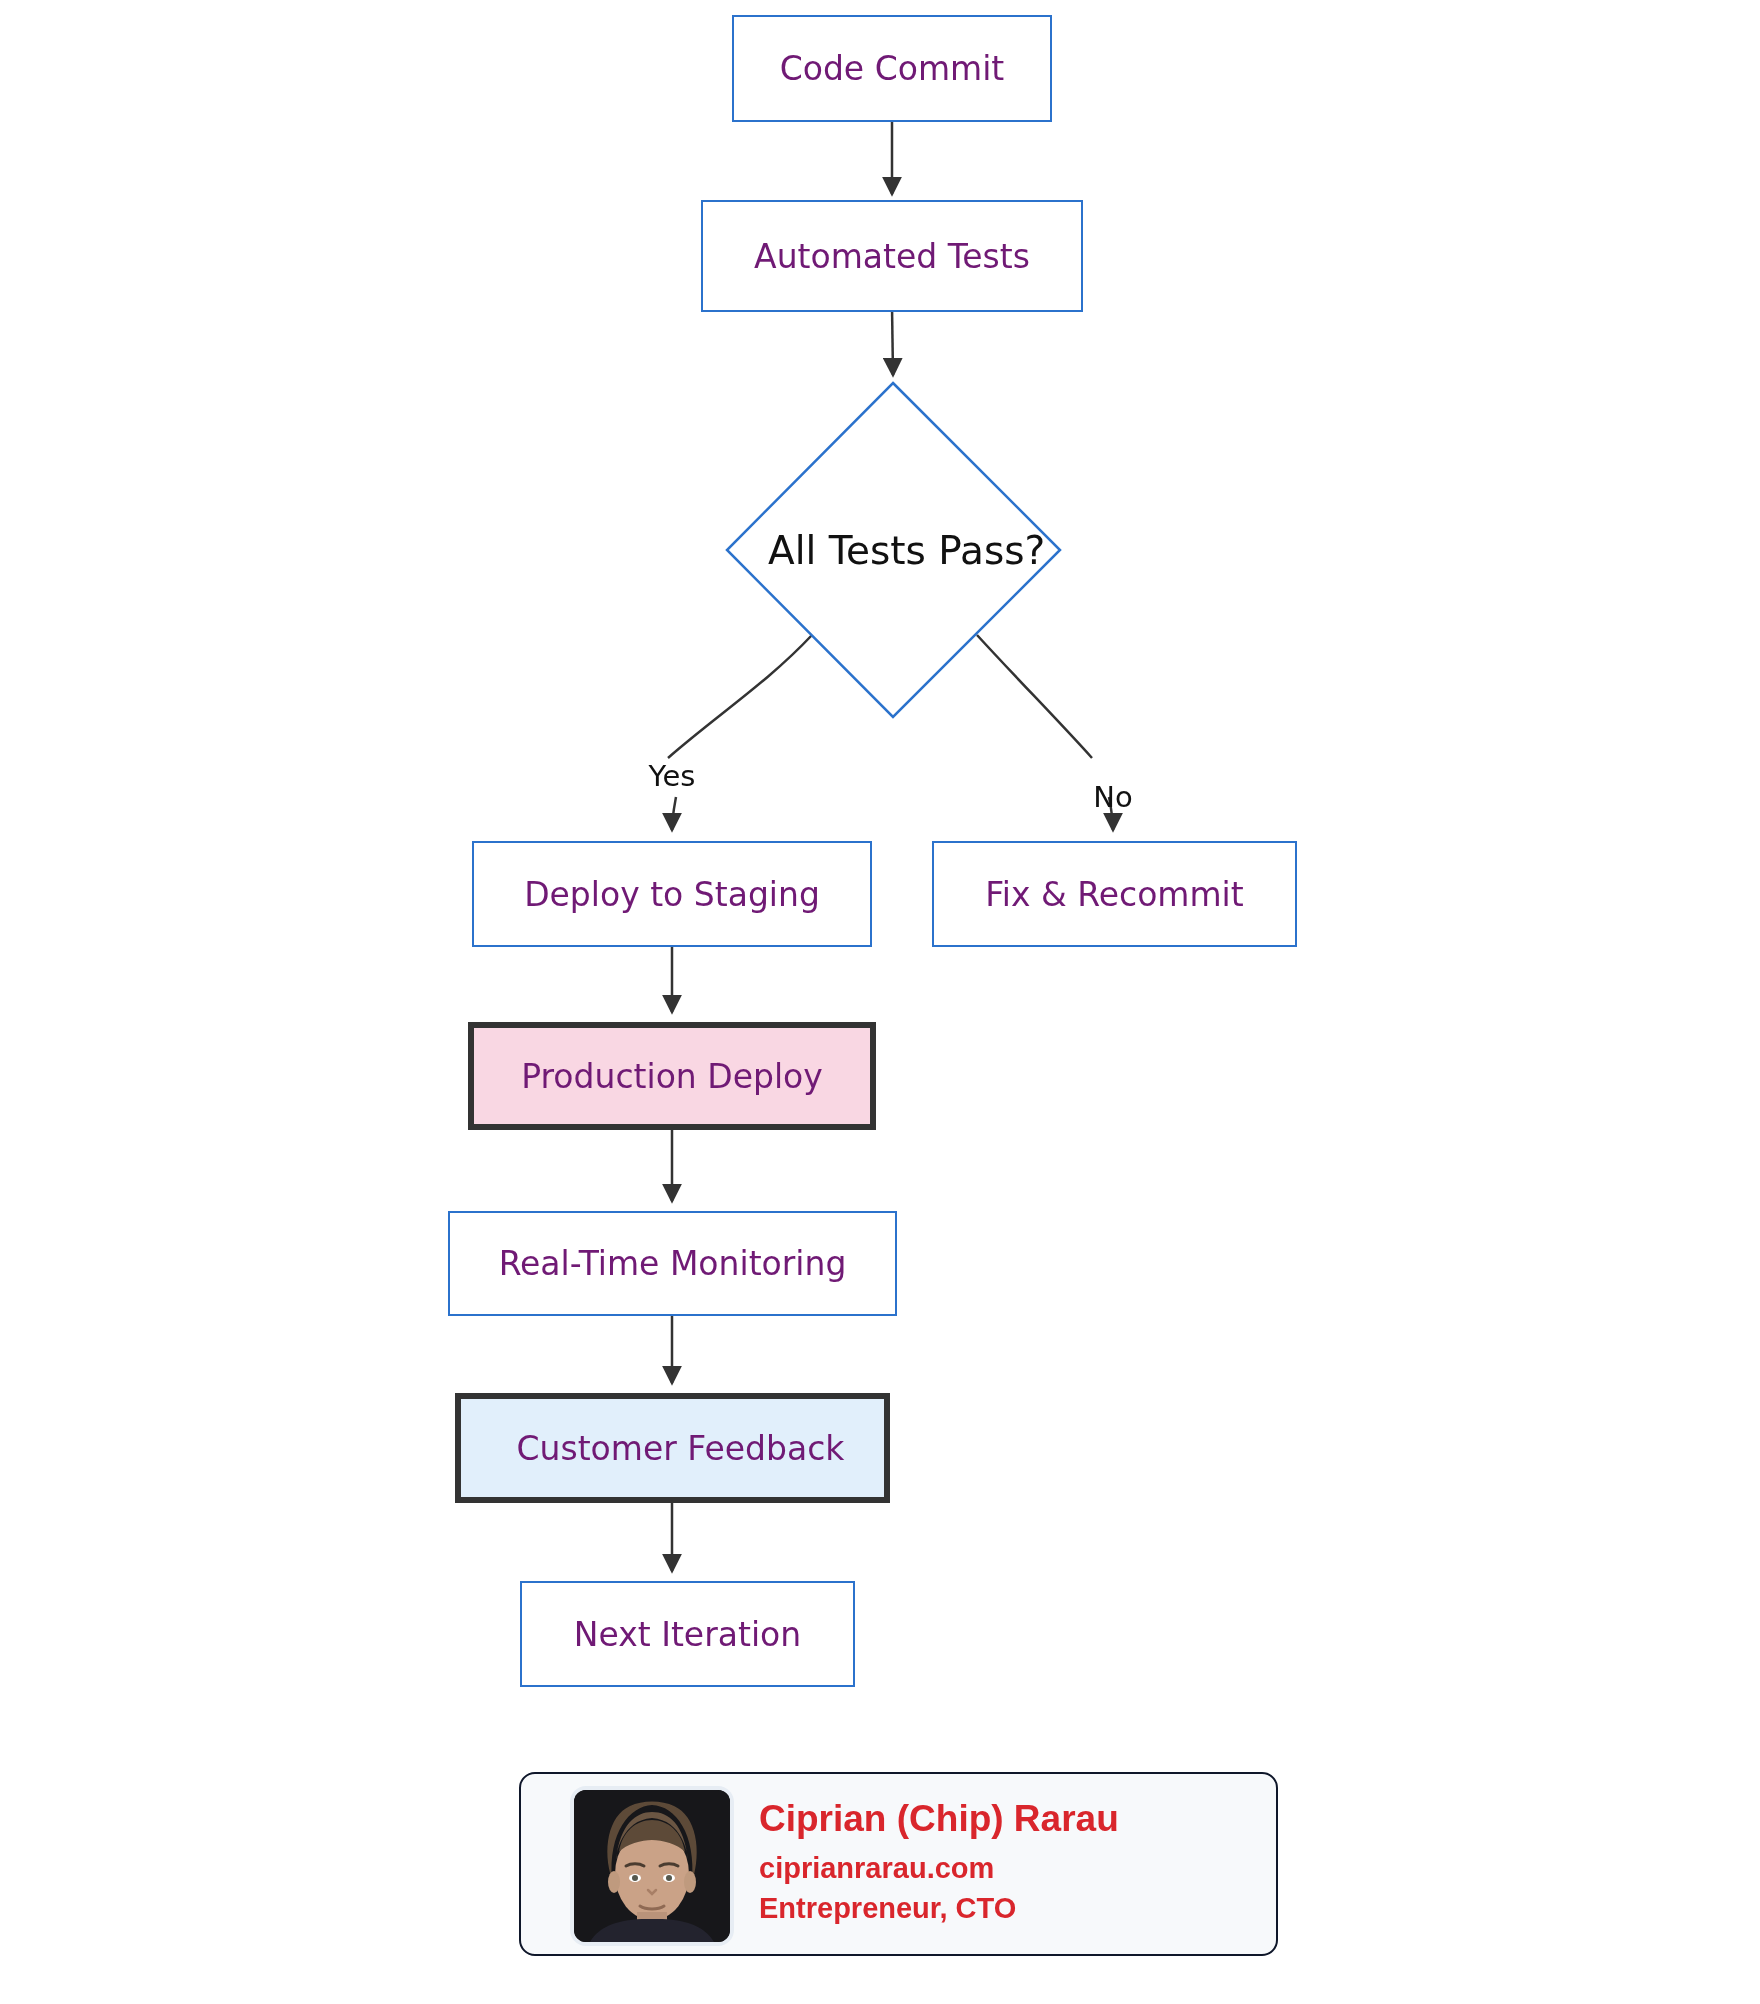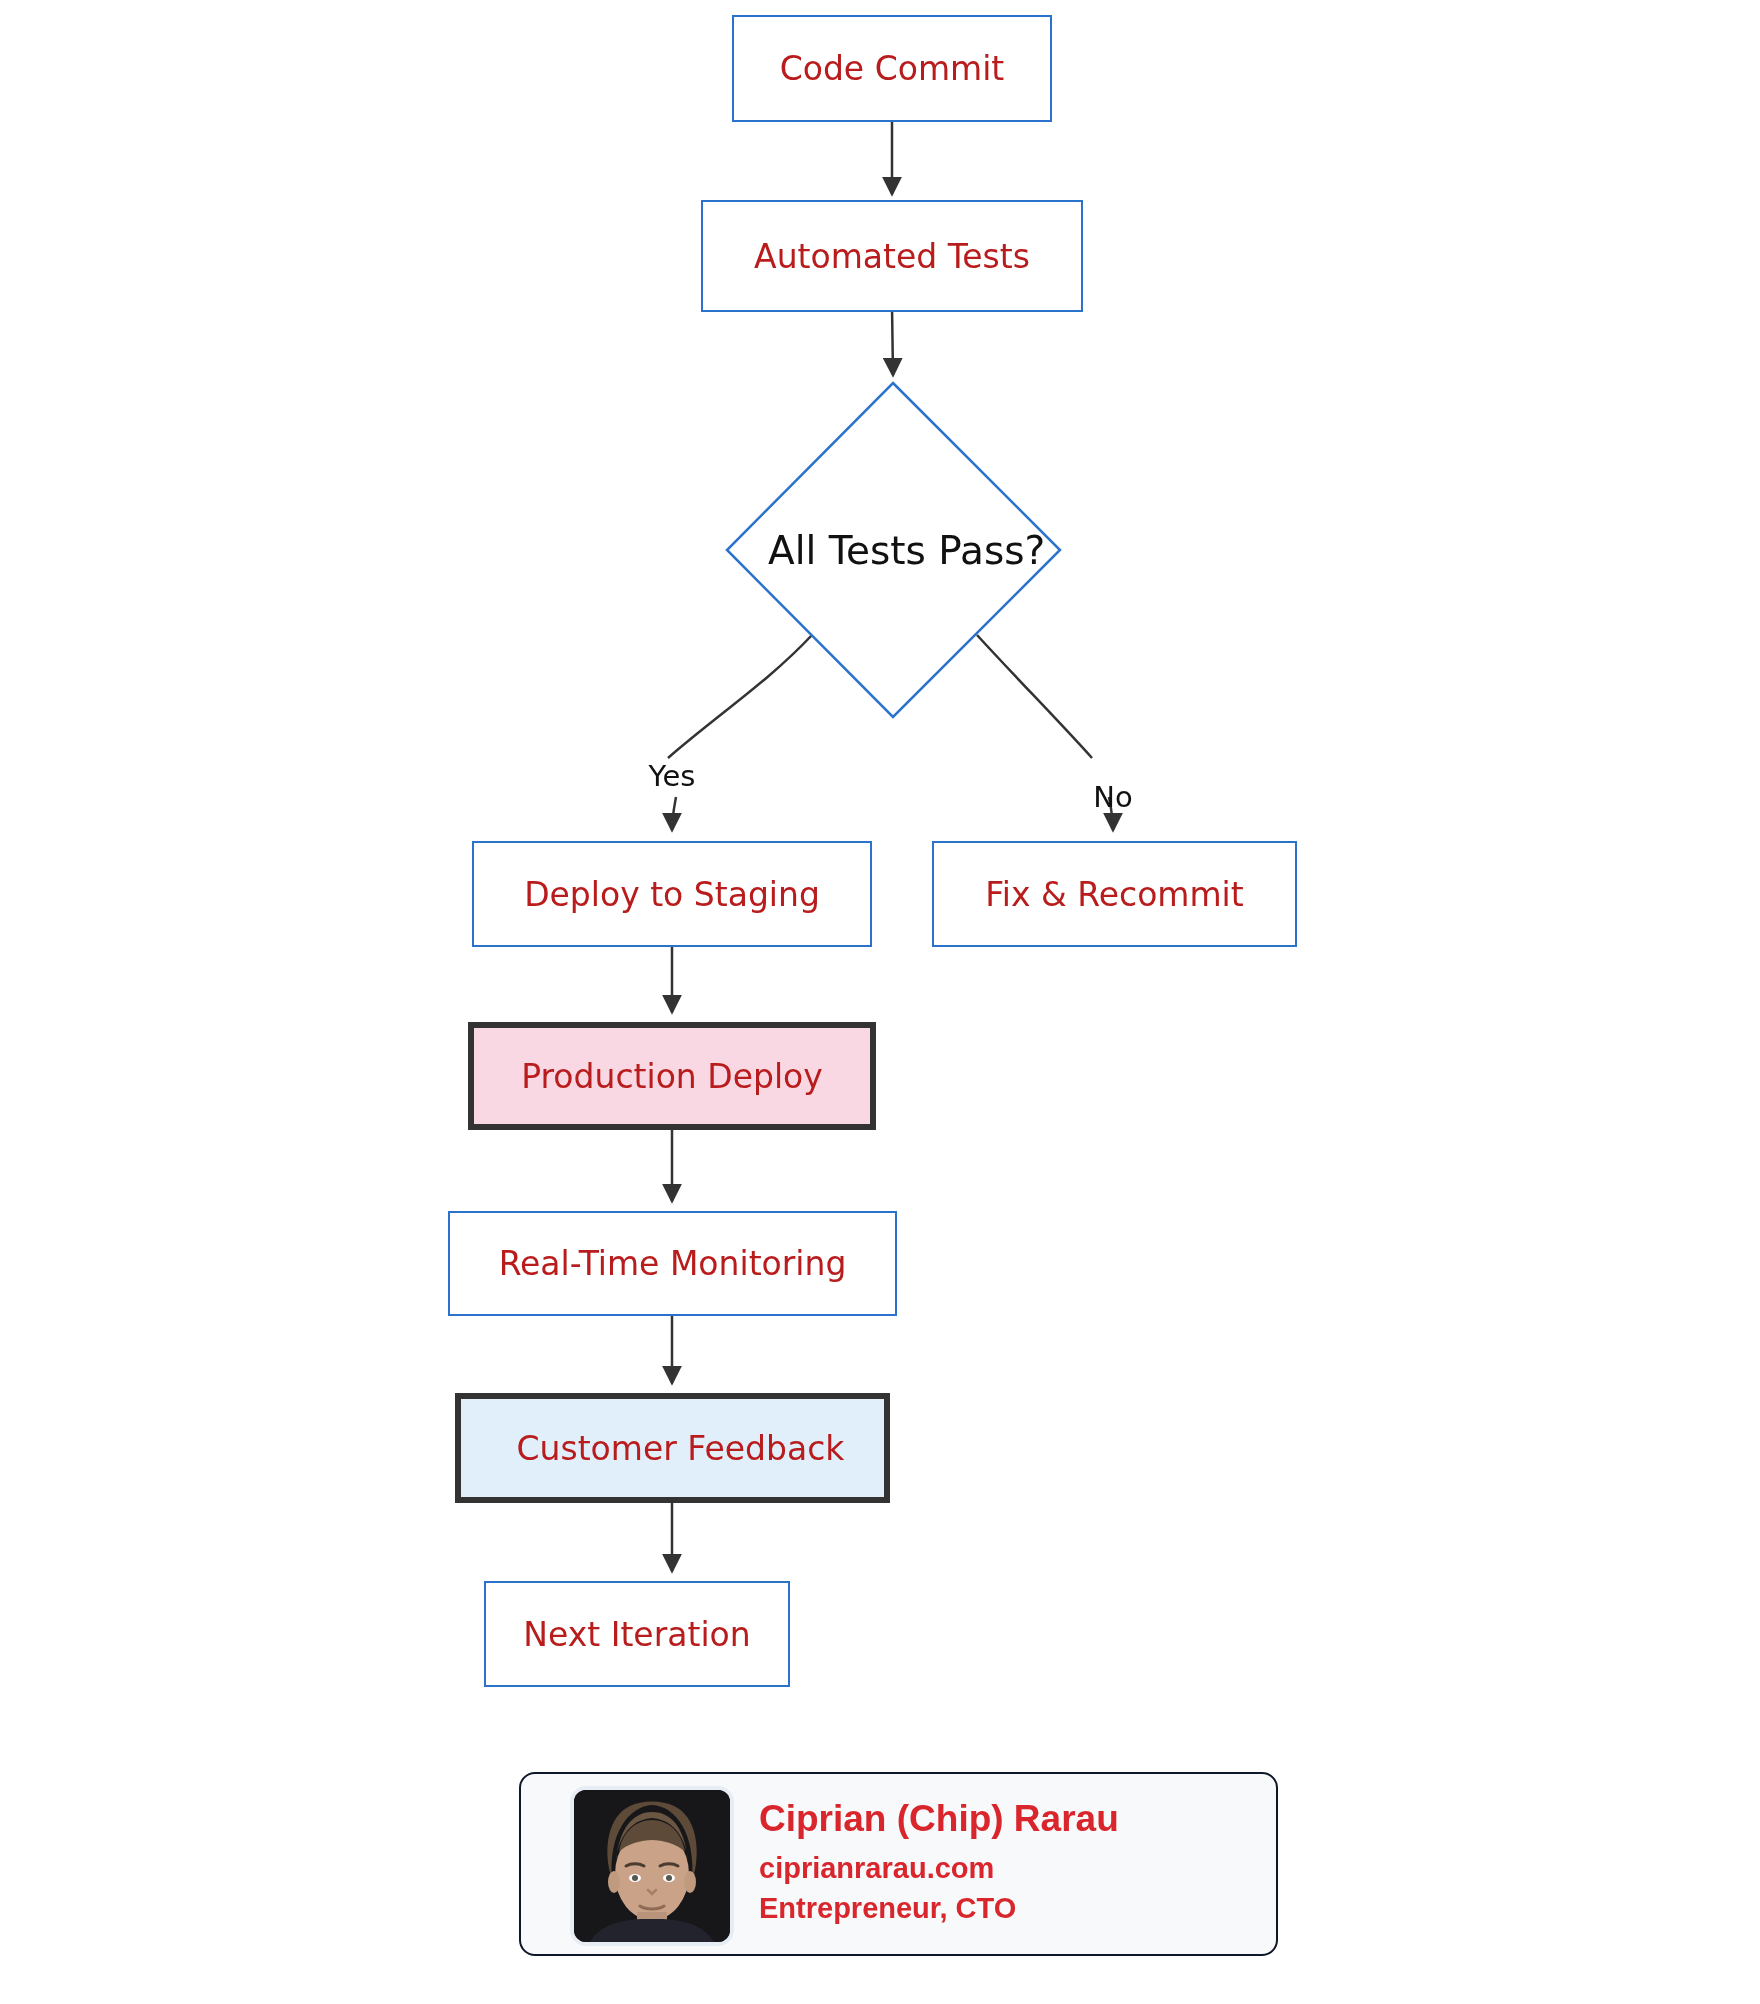--- a/index.html
+++ b/index.html
@@ -10,21 +10,21 @@
     font-family:"DejaVu Sans", sans-serif;
     overflow:hidden;
   }
   .edge-layer{position:absolute;left:0;top:0;width:1760px;height:2004px;}
   .node{
     position:absolute;
     box-sizing:border-box;
     display:flex;align-items:center;justify-content:center;
     background:#ffffff;
     border:2px solid #2b72cc;
-    font-size:33px;color:#b91c1c;
+    font-size:33px;color:#701a75;
     text-align:center;
   }
   .node.emph{border:6px solid #333333;}
   .node.pink{background:#f9d7e3;}
   .node.lightblue{background:#e1effb;}
   .edge-label{
     position:absolute;
     font-size:29px;color:#111111;
     transform:translate(-50%,0);
     background:transparent;
@@ -117,21 +117,21 @@
   </div>
 
   <div class="node" style="left:448px;top:1211px;width:449px;height:105px;">
     <span>Real-Time Monitoring</span>
   </div>
 
   <div class="node emph lightblue" style="left:455px;top:1393px;width:435px;height:110px;padding-left:16px;">
     <span>Customer Feedback</span>
   </div>
 
-  <div class="node" style="left:484px;top:1581px;width:306px;height:106px;">
+  <div class="node" style="left:520px;top:1581px;width:335px;height:106px;">
     <span>Next Iteration</span>
   </div>
 
   <span class="edge-label" style="left:672px;top:759px;">Yes</span>
   <span class="edge-label" style="left:1113px;top:780px;">No</span>
 
   <div class="profile-card">
     <div class="profile-photo">
       <svg width="156" height="152" viewBox="0 0 156 152">
         <rect x="0" y="0" width="156" height="152" fill="#17171a"></rect>

